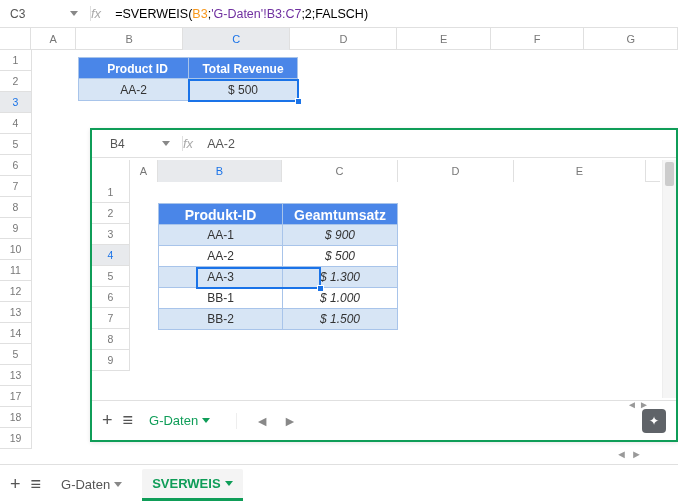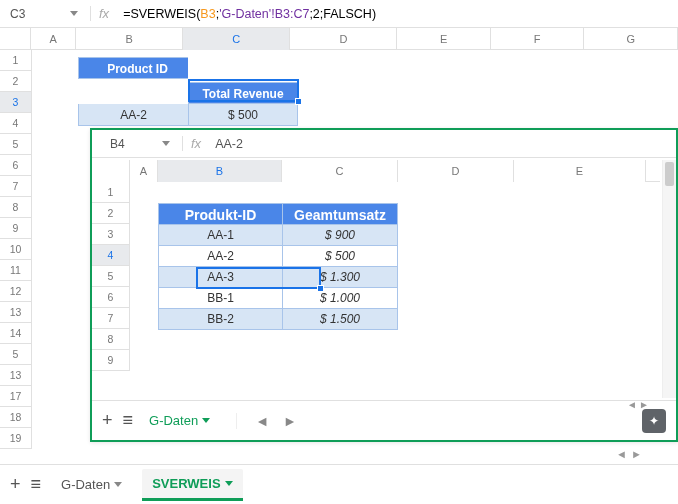--- a/index.html
+++ b/index.html
@@ -2,42 +2,42 @@
 <html><head>
 <meta charset="utf-8">
 <style>
   * { box-sizing: border-box; margin: 0; padding: 0; font-family: Arial, sans-serif; }
   body { width: 678px; height: 504px; background: #fff; overflow: hidden; position: relative; font-size: 12px; color: #333; }
 
   
   .formula-bar { display: flex; align-items: center; height: 28px; border-bottom: 1px solid #e0e0e0; padding: 0 6px; gap: 6px; }
   .name-box { width: 58px; height: 20px; border: none; font-size: 12px; color: #555; padding: 0 4px; }
   .name-dd { width: 0; height: 0; border-left: 4px solid transparent; border-right: 4px solid transparent; border-top: 5px solid #888; margin-right: 6px; }
-  .fx { font-style: italic; color: #aaa; font-size: 13px; border-left: 1px solid #e0e0e0; padding-left: 8px; padding-right: 4px; }
+  .fx { font-style: italic; color: #aaa; font-size: 13px; border-left: 1px solid #e0e0e0; padding-right: 4px; }
   .formula-input { flex: 1; font-size: 12.5px; color: #000; padding: 2px 4px; white-space: nowrap; }
   .formula-input .fn { color: #000; }
   .formula-input .arg1 { color: #F7981D; }
   .formula-input .arg2 { color: #7030A0; }
 
   
   .grid { position: absolute; top: 28px; left: 0; right: 0; bottom: 42px; overflow: hidden; }
   .col-headers { display: flex; height: 22px; border-bottom: 1px solid #e0e0e0; background: #fff; }
   .row-headers { position: absolute; left: 0; top: 22px; width: 32px; }
   .corner-box { width: 32px; height: 22px; border-right: 1px solid #e0e0e0; }
   .col-h { height: 22px; border-right: 1px solid #e0e0e0; text-align: center; color: #777; font-size: 11px; line-height: 22px; }
   .row-h { width: 32px; height: 21px; border-right: 1px solid #e0e0e0; border-bottom: 1px solid #e0e0e0; text-align: center; color: #777; font-size: 10.5px; line-height: 21px; background: #fff; }
 
   .cells { position: absolute; left: 32px; top: 22px; right: 0; bottom: 0; }
 
   
   .outer-table { position: absolute; left: 46px; top: 7px; }
   .ot-head { display: flex; }
   .ot-head div { height: 22px; line-height: 22px; text-align: center; font-weight: bold; color: #fff; background: #4a86e8; border: 1px solid #a8c4ea; font-size: 12px; }
   .ot-h1 { width: 110px; border-right: none !important; padding-left: 8px; }
-  .ot-h2 { width: 110px; margin-top: 25px; }
+  .ot-h2 { width: 110px; }
   .ot-row { display: flex; }
   .ot-row div { height: 22px; line-height: 22px; text-align: center; background: #d7e5f5; border: 1px solid #a8c4ea; border-top: none; font-size: 12px; color: #333; }
   .ot-c1 { width: 110px; border-right: none !important; }
   .ot-c2 { width: 110px; }
   .active-cell-outer { position: absolute; left: 156px; top: 29px; width: 111px; height: 23px; border: 2px solid #1a73e8; pointer-events: none; }
   .active-handle-outer { position: absolute; left: 263px; top: 48px; width: 7px; height: 7px; background: #1a73e8; border: 1px solid #fff; }
 
   .row-h.active-row { background: #e8eaed; color: #1a73e8; }
   .col-h.active-col { background: #e8eaed; color: #1a73e8; }
 

